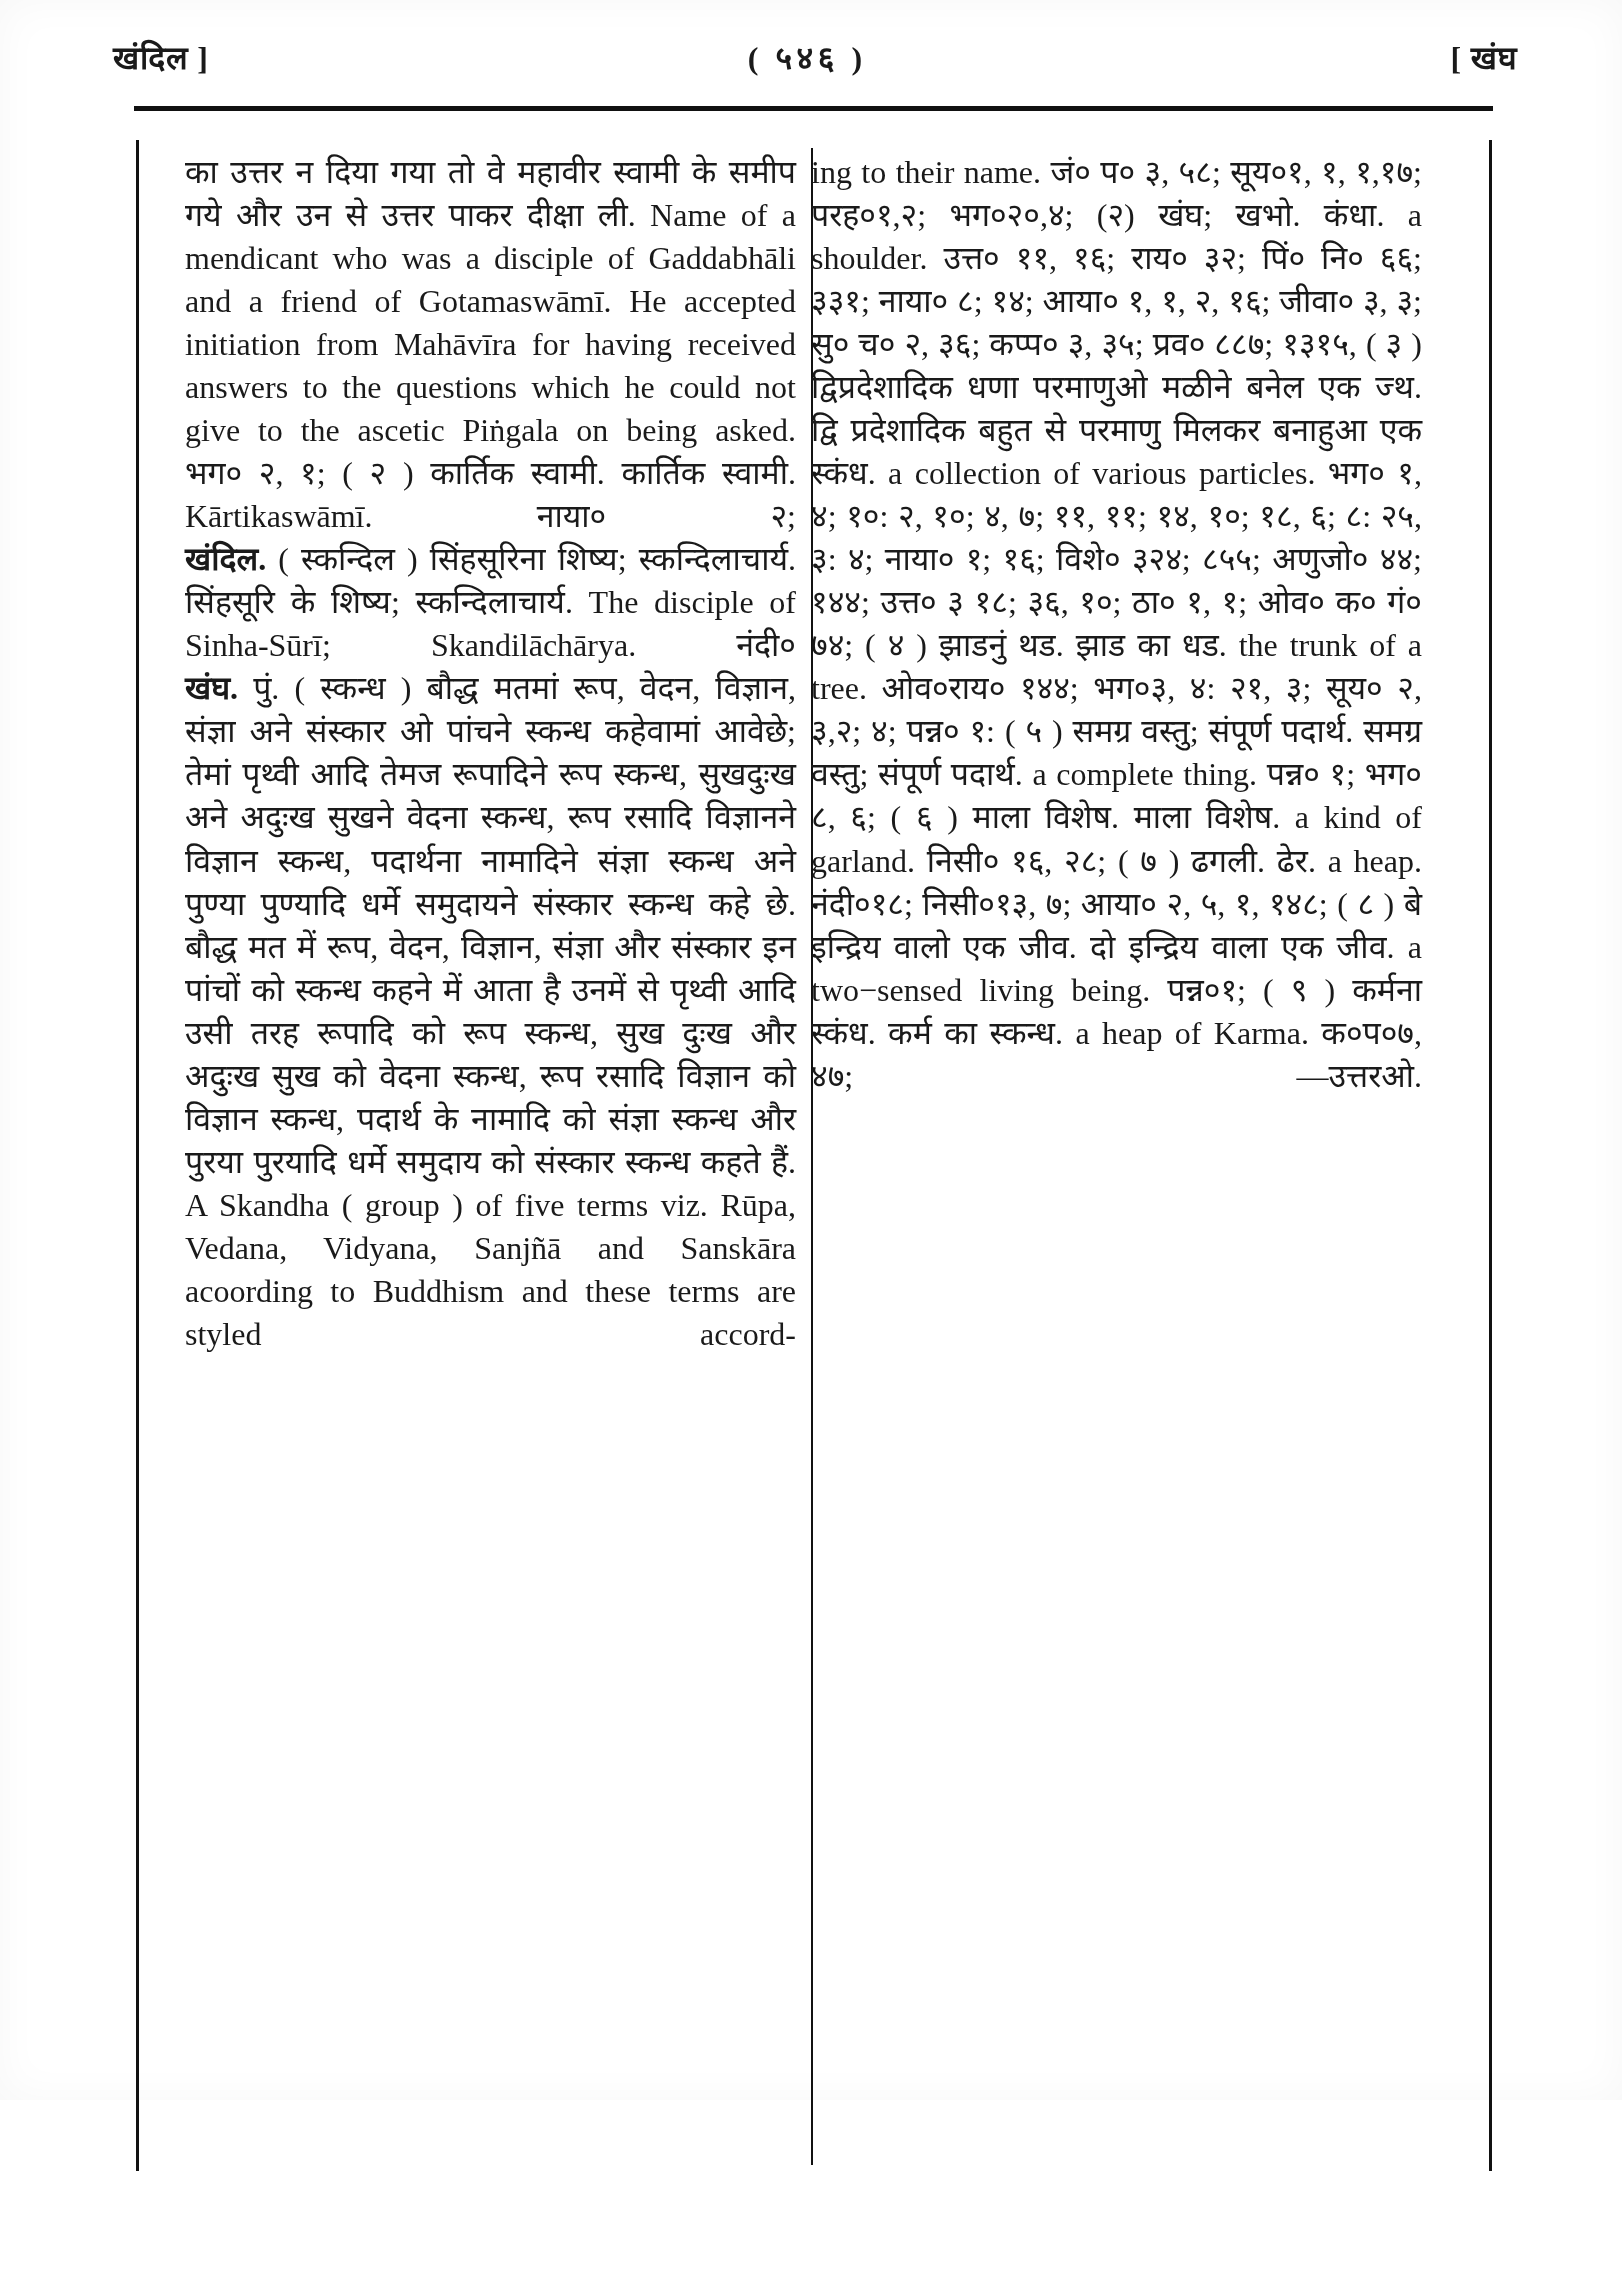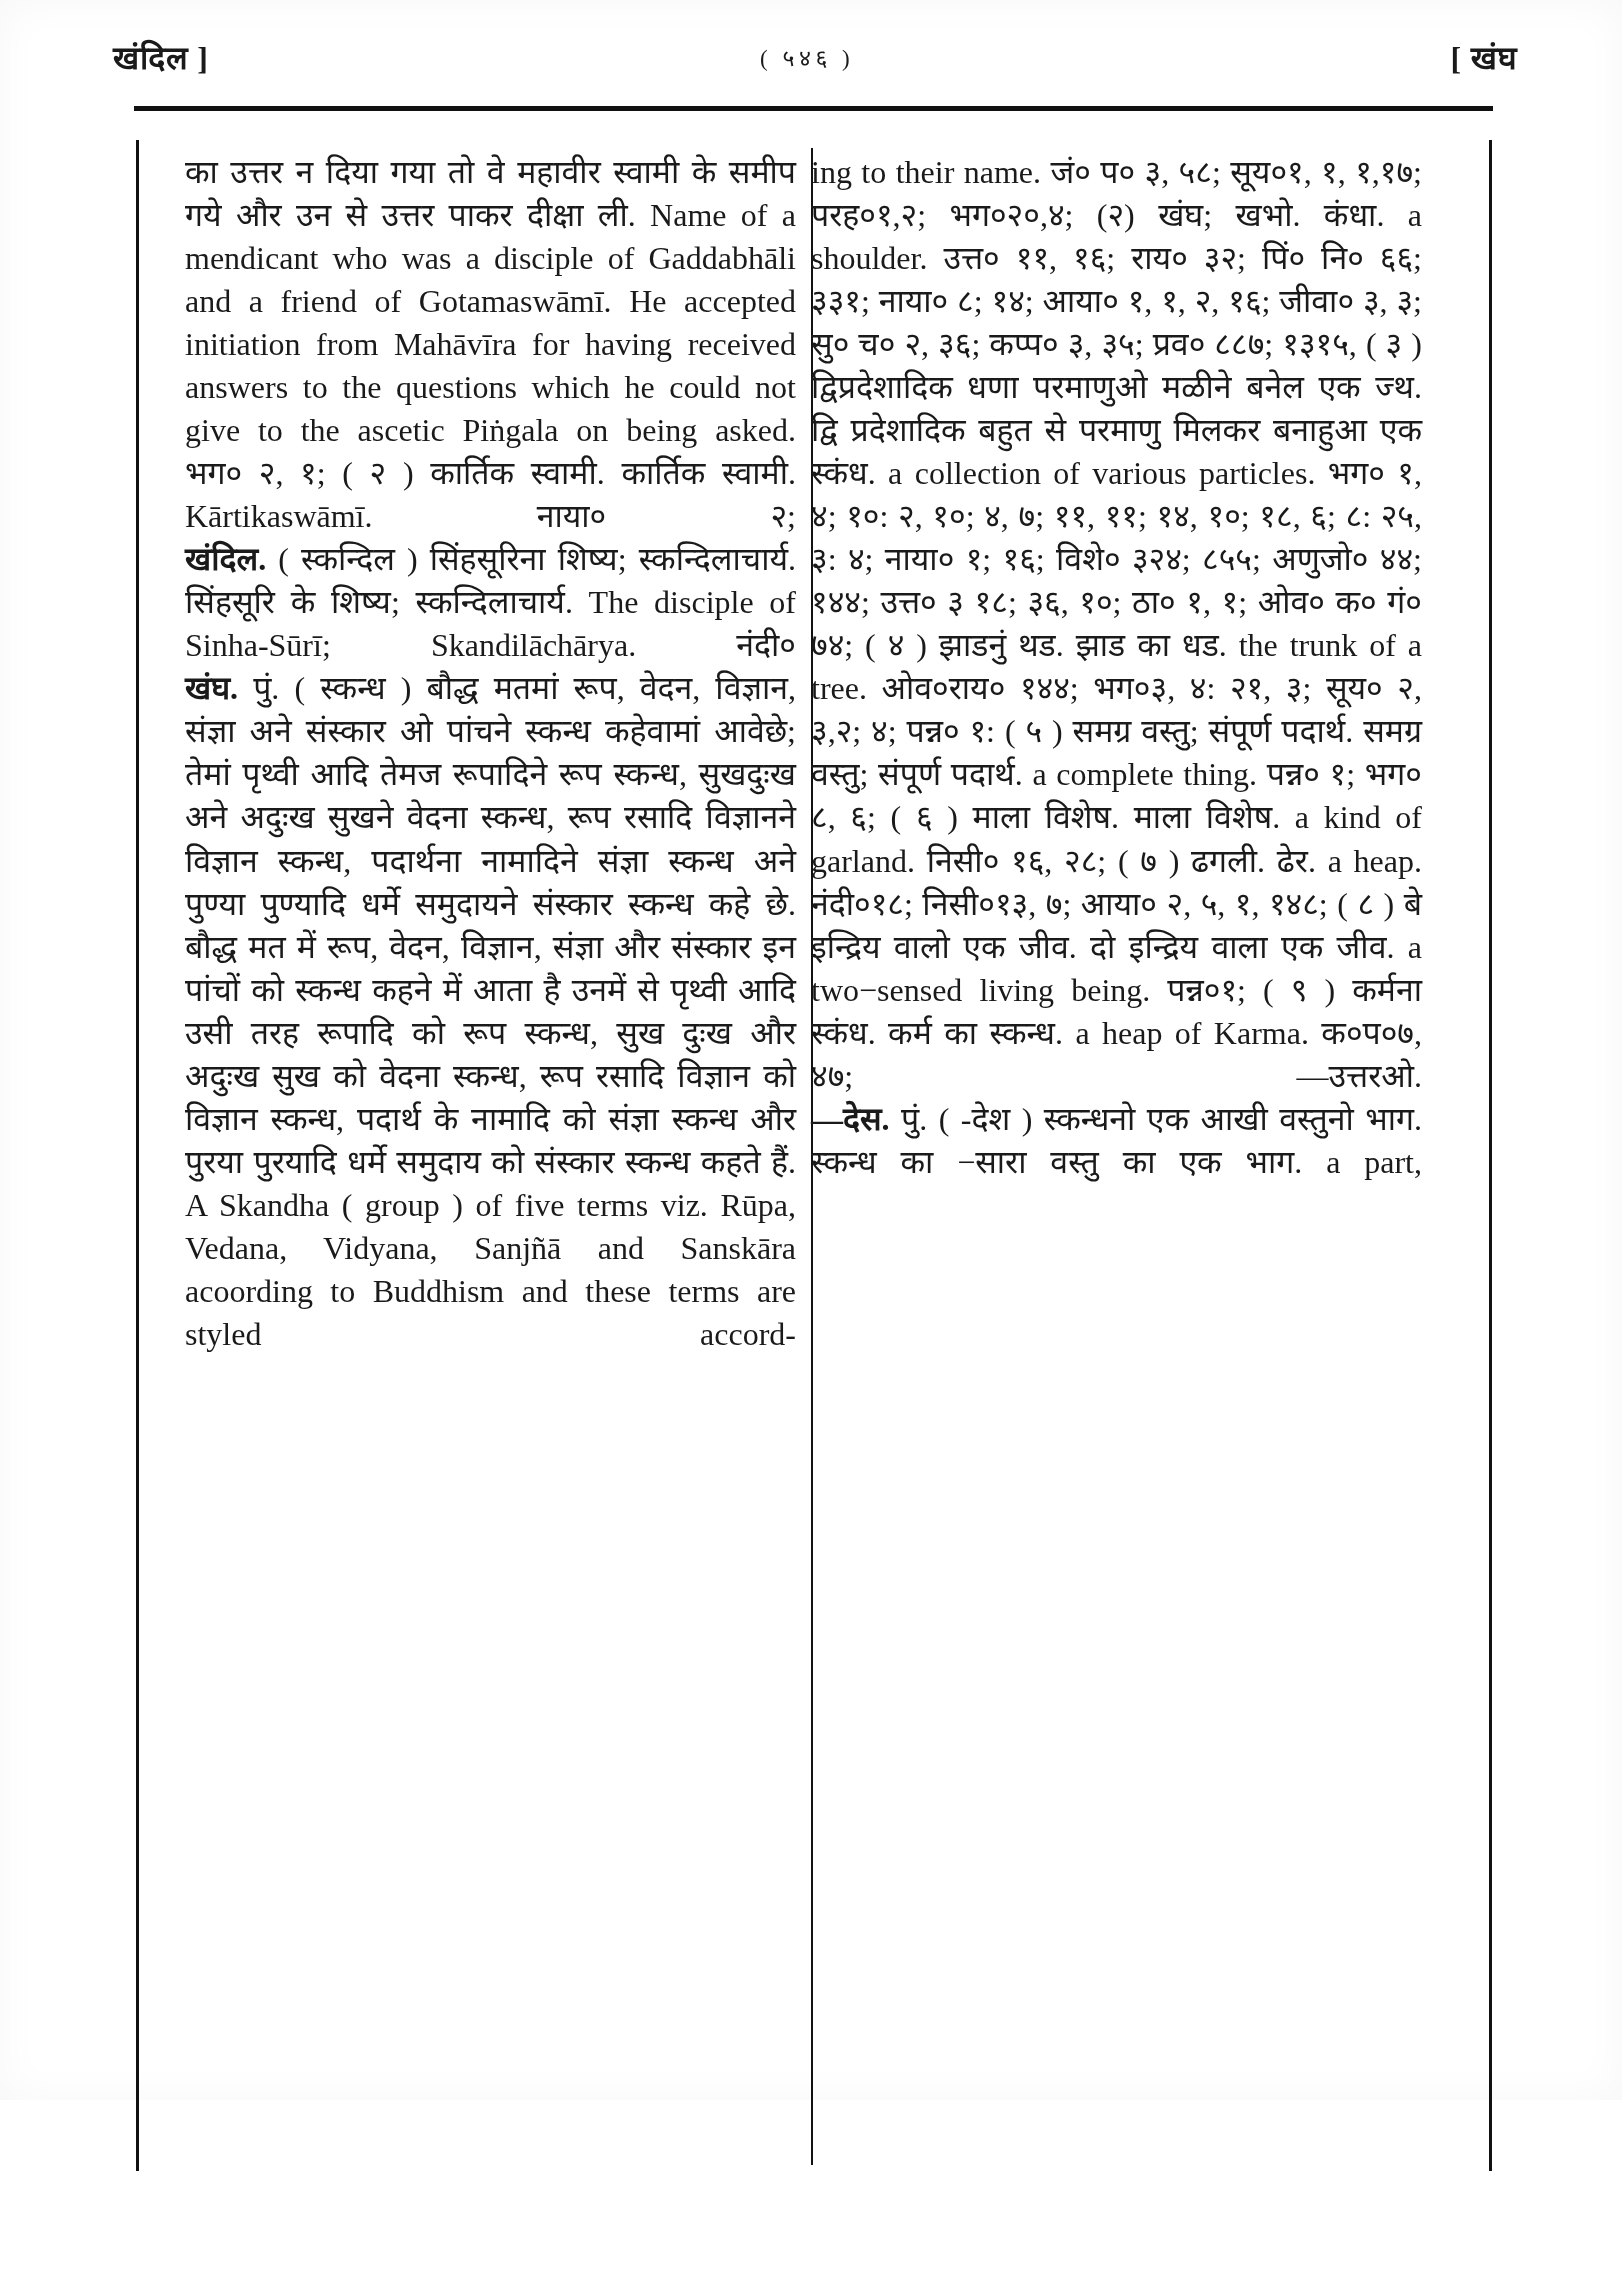--- a/index.html
+++ b/index.html
@@ -37,23 +37,23 @@
   }
   .header-left,
   .header-right {
     white-space: nowrap;
     font-family: "Liberation Serif", "DejaVu Serif", serif;
     font-weight: 600;
     letter-spacing: 0.8px;
   }
   .header-center {
     white-space: nowrap;
-    font-size: 23px;
+    font-size: 32px;
     letter-spacing: 4.5px;
-    font-weight: 400;
+    font-weight: 700;
     margin-left: -45px;
   }
   .header-right {
     margin-right: -7.5px;
   }
   
   .rule-top {
     position: absolute;
     top: 106px;
     left: 134px;
@@ -148,18 +148,17 @@
   <div class="divider"></div>
 
   <div class="col col-left">
     <p class="block"><span>का उत्तर न दिया गया तो वे महावीर स्वामी के समीप गये और उन से उत्तर पाकर दीक्षा ली. Name of a mendicant who was a disciple of Gaddabhāli and a friend of Gotamaswāmī. He accepted initiation from Mahāvīra for having received answers to the questions which he could not give to the ascetic Piṅgala on being asked. भग० २, १; ( २ ) कार्तिक स्वामी. कार्तिक स्वामी. Kārtikaswāmī. नाया० २;</span></p>
     <p class="block hang"><span class="entry-head dev">खंदिल.</span> <span>( स्कन्दिल ) सिंहसूरिना शिष्य; स्कन्दिलाचार्य. सिंहसूरि के शिष्य; स्कन्दिलाचार्य. The disciple of Sinha-Sūrī; Skandilāchārya. नंदी०</span></p>
     <p class="block hang"><span class="entry-head dev">खंघ.</span> <span>पुं. ( स्कन्ध ) बौद्ध मतमां रूप, वेदन, विज्ञान, संज्ञा अने संस्कार ओ पांचने स्कन्ध कहेवामां आवेछे; तेमां पृथ्वी आदि तेमज रूपादिने रूप स्कन्ध, सुखदुःख अने अदुःख सुखने वेदना स्कन्ध, रूप रसादि विज्ञानने विज्ञान स्कन्ध, पदार्थना नामादिने संज्ञा स्कन्ध अने पुण्या पुण्यादि धर्मे समुदायने संस्कार स्कन्ध कहे छे. बौद्ध मत में रूप, वेदन, विज्ञान, संज्ञा और संस्कार इन पांचों को स्कन्ध कहने में आता है उनमें से पृथ्वी आदि उसी तरह रूपादि को रूप स्कन्ध, सुख दुःख और अदुःख सुख को वेदना स्कन्ध, रूप रसादि विज्ञान को विज्ञान स्कन्ध, पदार्थ के नामादि को संज्ञा स्कन्ध और पुरया पुरयादि धर्मे समुदाय को संस्कार स्कन्ध कहते हैं. A Skandha ( group ) of five terms viz. Rūpa, Vedana, Vidyana, Sanjñā and Sanskāra acoording to Buddhism and these terms are styled accord-</span></p>
   </div>
 
   <div class="col col-right">
     <p class="block"><span>ing to their name. जं० प० ३, ५८; सूय०१, १, १,१७; परह०१,२; भग०२०,४; (२) खंघ; खभो. कंधा. a shoulder. उत्त० ११, १६; राय० ३२; पिं० नि० ६६; ३३१; नाया० ८; १४; आया० १, १, २, १६; जीवा० ३, ३; सु० च० २, ३६; कप्प० ३, ३५; प्रव० ८८७; १३१५, ( ३ ) द्विप्रदेशादिक धणा परमाणुओ मळीने बनेल एक ज्थ. द्वि प्रदेशादिक बहुत से परमाणु मिलकर बनाहुआ एक स्कंध. a collection of various particles. भग० १, ४; १०: २, १०; ४, ७; ११, ११; १४, १०; १८, ६; ८: २५, ३: ४; नाया० १; १६; विशे० ३२४; ८५५; अणुजो० ४४; १४४; उत्त० ३ १८; ३६, १०; ठा० १, १; ओव० क० गं० ७४; ( ४ ) झाडनुं थड. झाड का धड. the trunk of a tree. ओव०राय० १४४; भग०३, ४: २१, ३; सूय० २, ३,२; ४; पन्न० १: ( ५ ) समग्र वस्तु; संपूर्ण पदार्थ. समग्र वस्तु; संपूर्ण पदार्थ. a complete thing. पन्न० १; भग० ८, ६; ( ६ ) माला विशेष. माला विशेष. a kind of garland. निसी० १६, २८; ( ७ ) ढगली. ढेर. a heap. नंदी०१८; निसी०१३, ७; आया० २, ५, १, १४८; ( ८ ) बे इन्द्रिय वालो एक जीव. दो इन्द्रिय वाला एक जीव. a two−sensed living being. पन्न०१; ( ९ ) कर्मना स्कंध. कर्म का स्कन्ध. a heap of Karma. क०प०७, ४७; —उत्तरओ.</span></p>
-    <p class="block hang"><span class="entry-head dev">—देस.</span> <span>पुं. ( -देश ) स्कन्धनो एक आखी वस्तुनो भाग. स्कन्ध का −सारा वस्तु का एक भाग. a part,</span></p>
   </div>
 
   <div class="edge-shadow"></div>
 </div>
 
 
 </body></html>

